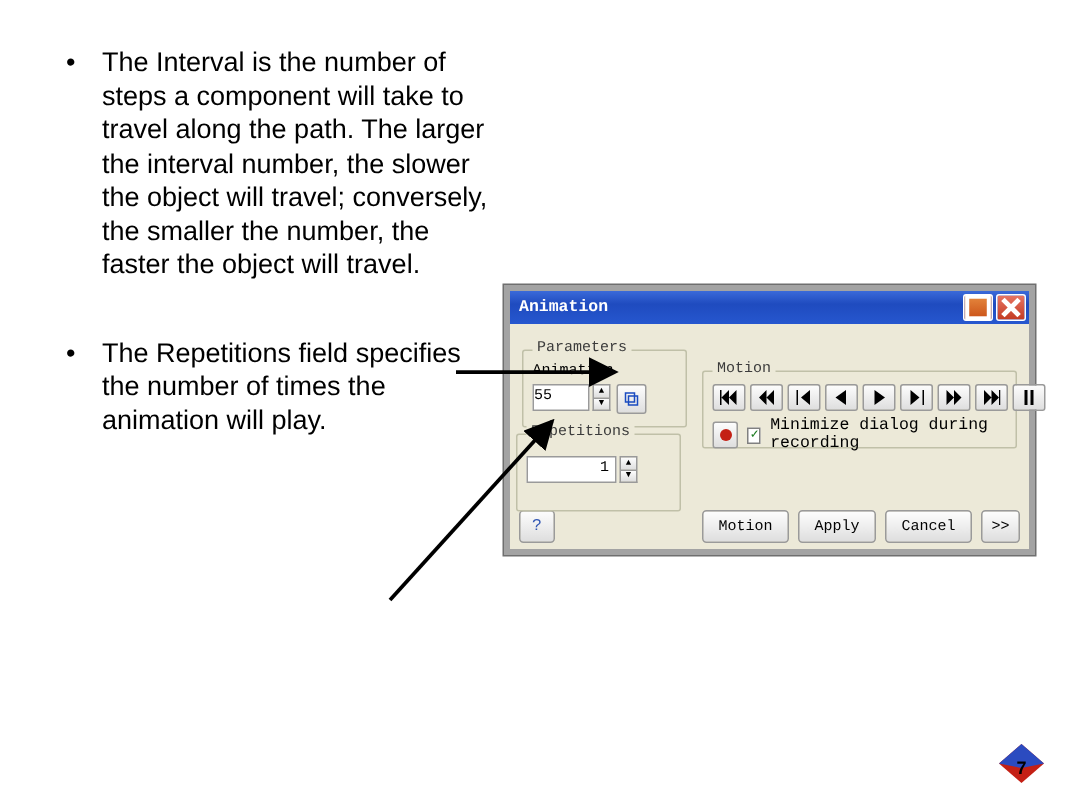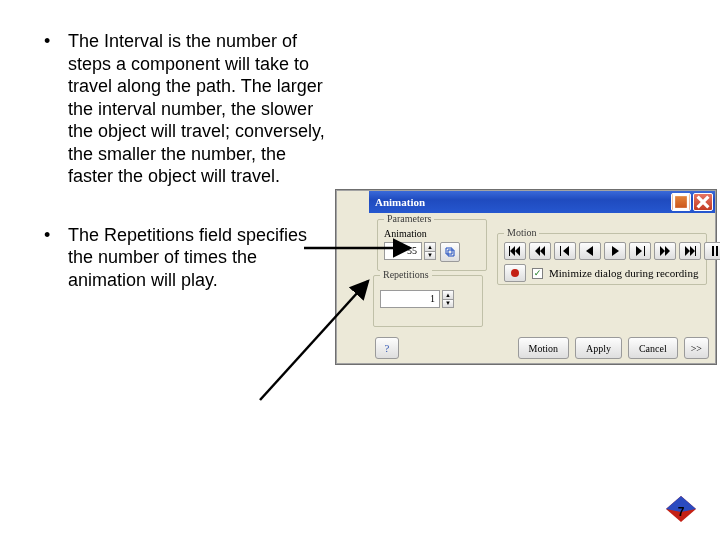--- a/index.html
+++ b/index.html
@@ -36,26 +36,25 @@
     font-size: 18px;
   }
 
   
   .dialog {
     position: absolute;
     left: 336px;
     top: 190px;
     width: 346px;
     background: #ece9d8;
-    border: 1px solid #a3a3a3;
+    border: 4px solid #a3a3a3;
     box-shadow: 0 0 0 1px #6f6f6f;
-    font-family: Liberation Serif, serif;
-    font-size: 10px;
-    color: #000;
-    padding-left: 32px;
+    font-family: Liberation Mono, monospace;
+    font-size: 10px;
+    color: #000;
   }
 
   .titlebar {
     height: 22px;
     background: linear-gradient(#3a6ad9, #1f4bbf 40%, #2657cf);
     color: #fff;
     display: flex;
     align-items: center;
     padding: 0 2px 0 6px;
     font-weight: bold;
@@ -85,20 +84,21 @@
     position: relative;
   }
 
   
   .group {
     position: absolute;
     border: 1px solid #c0c0a8;
     background: #ece9d8;
     border-radius: 2px;
     height: 50px;
+    margin-top: 11px;
   }
   .group .legend {
     position: absolute;
     top: -7px;
     left: 6px;
     background: #ece9d8;
     padding: 0 3px;
     font-size: 10px;
     color: #3b3b3b;
   }
@@ -130,21 +130,20 @@
     top: 22px;
     left: 6px;
     display: flex;
     align-items: stretch;
     height: 18px;
   }
   .interval-field .num {
     width: 38px;
     border: 1px solid #9a9a9a;
     background: #fff;
-    text-align: right;
     padding-right: 4px;
     font-size: 10px;
     line-height: 16px;
     box-sizing: border-box;
   }
   .spinner {
     width: 12px;
     margin-left: 2px;
     display: flex;
     flex-direction: column;

